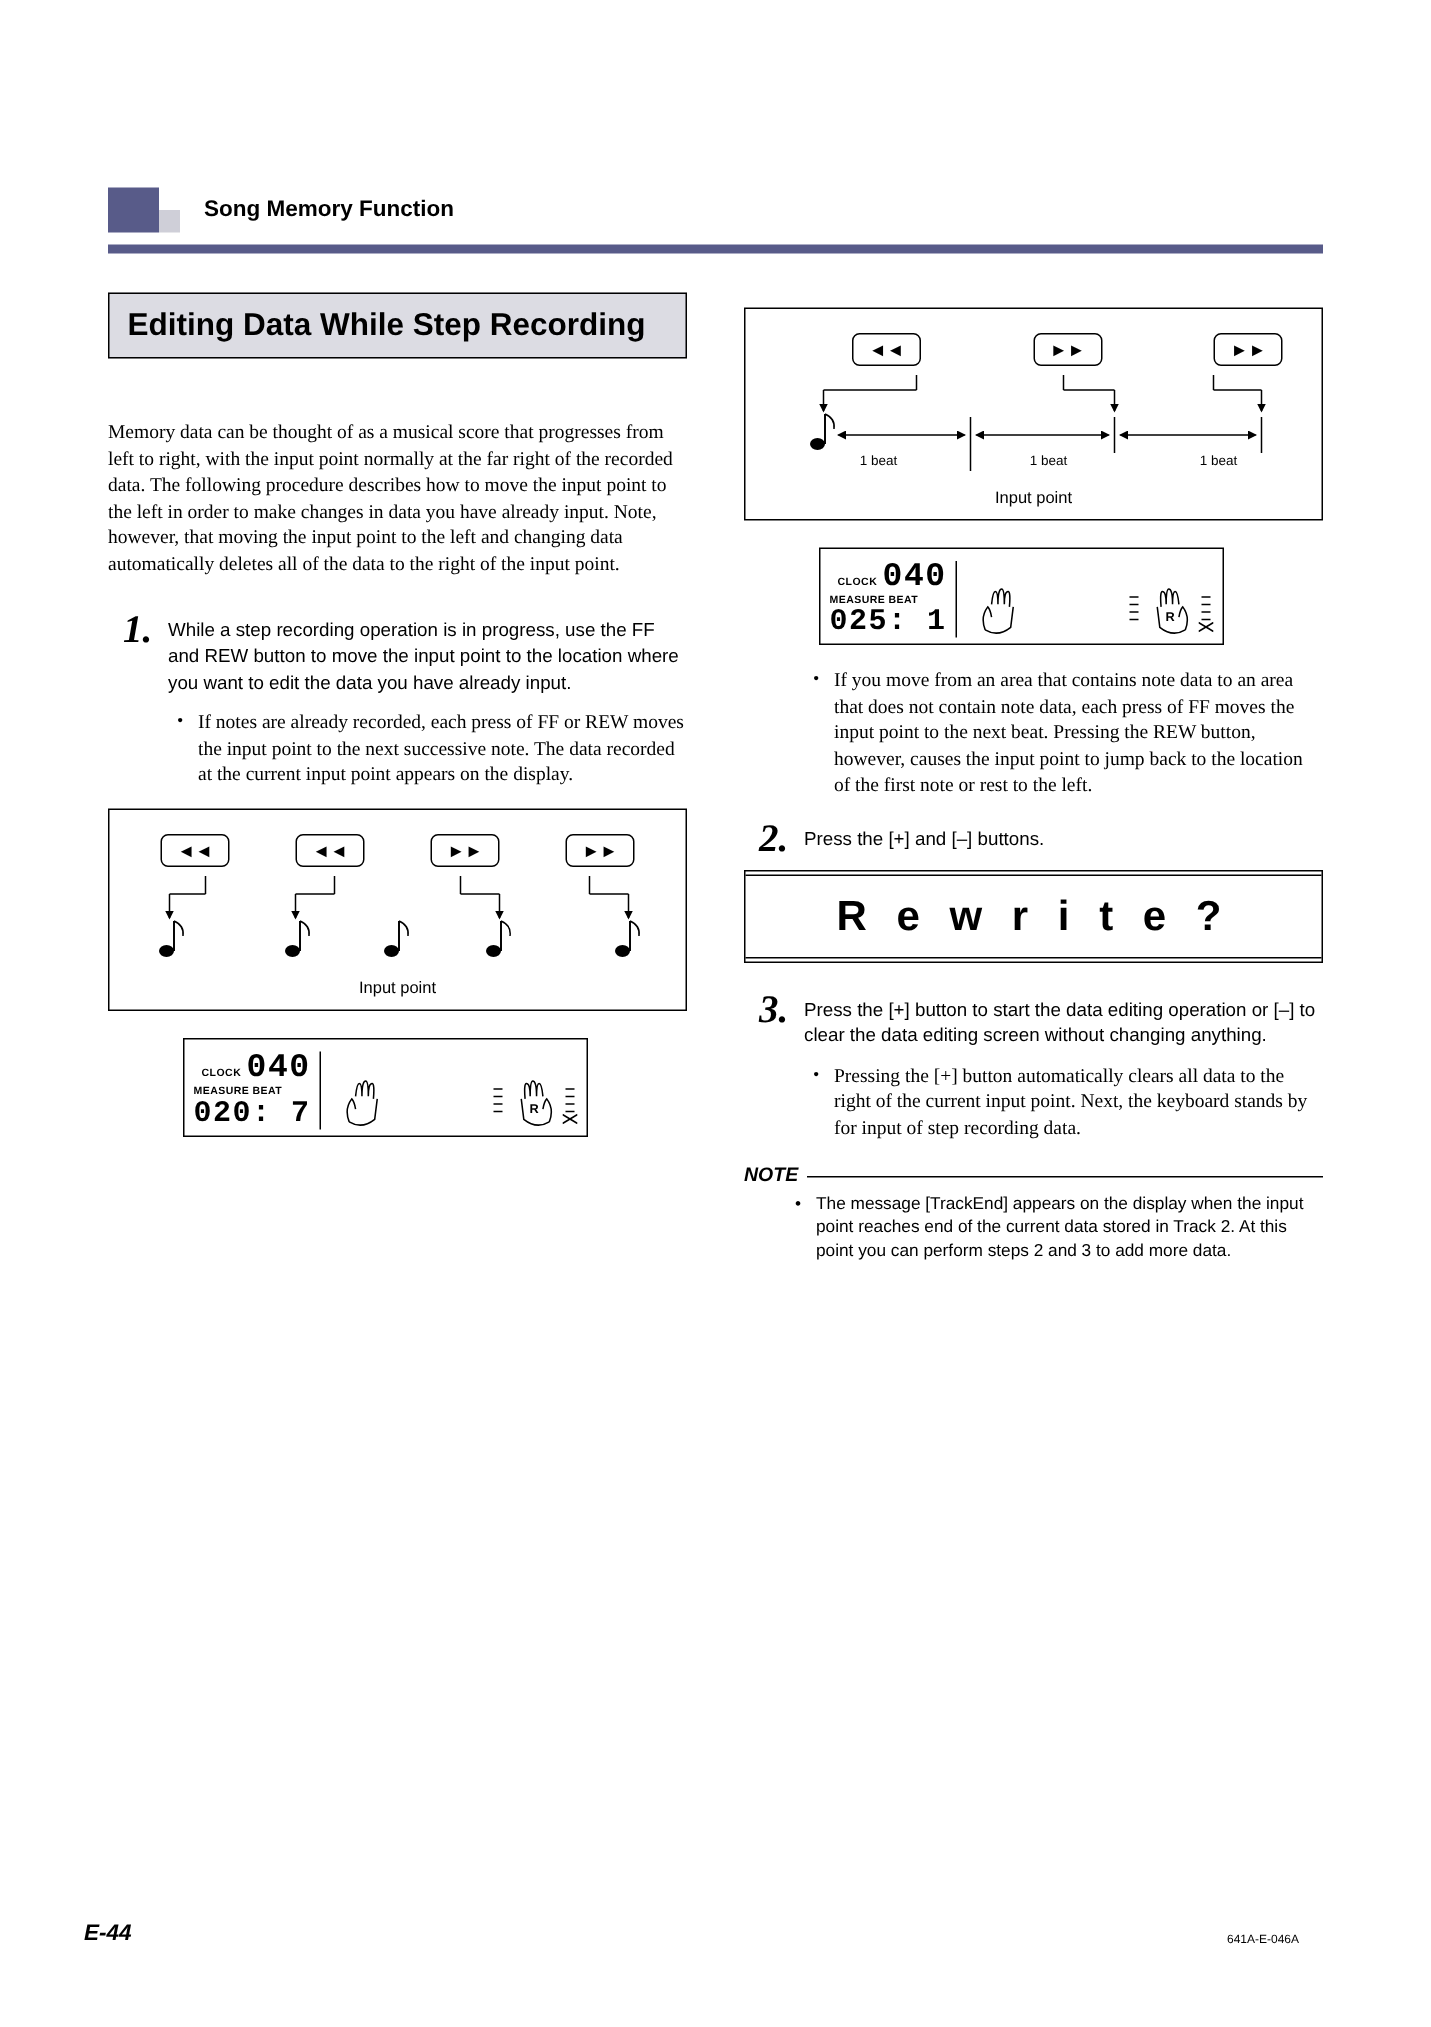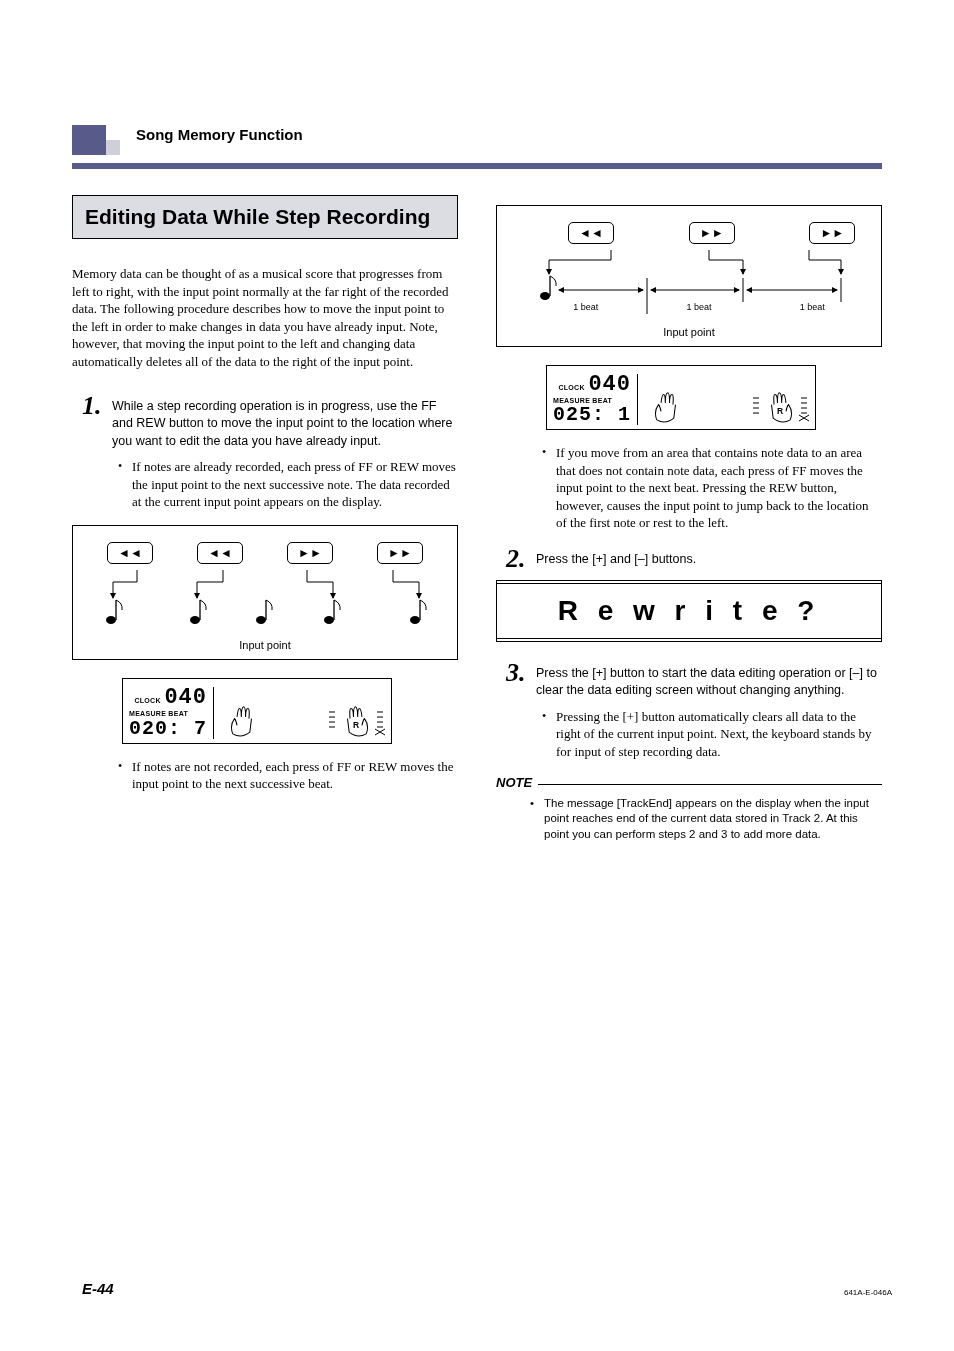--- a/index.html
+++ b/index.html
@@ -8,21 +8,21 @@
     background: #fff;
     width: 954px;
     margin: 0 auto;
     padding: 125px 72px 60px 72px;
     color: #000;
     font-size: 13px;
     line-height: 1.35;
   }
   .header-row {
     display: flex;
-    align-items: flex-start;
+    align-items: center;
     margin-bottom: 8px;
   }
   .header-block {
     width: 34px;
     height: 30px;
     background: #585b89;
     position: relative;
   }
   .header-block::after {
     content: "";
@@ -53,21 +53,21 @@
     min-width: 0;
   }
   .section-title-box {
     border: 1px solid #000;
     background: #dcdce3;
     padding: 8px 12px;
     font-family: Arial, Helvetica, sans-serif;
     font-weight: bold;
     font-size: 21px;
     line-height: 1.25;
-    margin-bottom: 26px;
+    margin-bottom: 40px;
   }
   .body-text {
     font-size: 13px;
     margin-bottom: 22px;
   }
   .step-title-box {
     border-top: 1px solid #000;
     border-bottom: 1px solid #000;
     border-left: 8px solid #000;
     padding: 5px 10px;
@@ -219,21 +219,21 @@
   }
   ul.note-list > li::before {
     content: "•";
     position: absolute;
     left: 0;
     top: 0;
   }
   .footer {
     position: absolute;
     bottom: 52px;
-    left: 82px;
+    left: 56px;
     right: 72px;
     display: flex;
     justify-content: space-between;
     align-items: flex-end;
     width: 810px;
   }
   .page-num {
     font-family: Arial, sans-serif;
     font-style: italic;
     font-weight: bold;
@@ -367,23 +367,20 @@
             <line x1="2" y1="5" x2="8" y2="5" stroke="#000"></line>
             <line x1="2" y1="10" x2="8" y2="10" stroke="#000"></line>
             <line x1="2" y1="15" x2="8" y2="15" stroke="#000"></line>
             <line x1="2" y1="20" x2="8" y2="20" stroke="#000"></line>
             <line x1="0" y1="28" x2="10" y2="22" stroke="#000"></line>
             <line x1="0" y1="22" x2="10" y2="28" stroke="#000"></line>
           </svg>
       </div>
     </div>
 
-    <ul class="bullets">
-      <li>If notes are not recorded, each press of FF or REW moves the input point to the next successive beat.</li>
-    </ul>
   </div>
 
   <div class="col">
 
     <div class="diagram-box">
       <div class="diagram-row">
         <span style="width:18px"></span>
         <span class="btn-box">◄◄</span>
         <span style="width:20px"></span>
         <span class="btn-box">►►</span>

